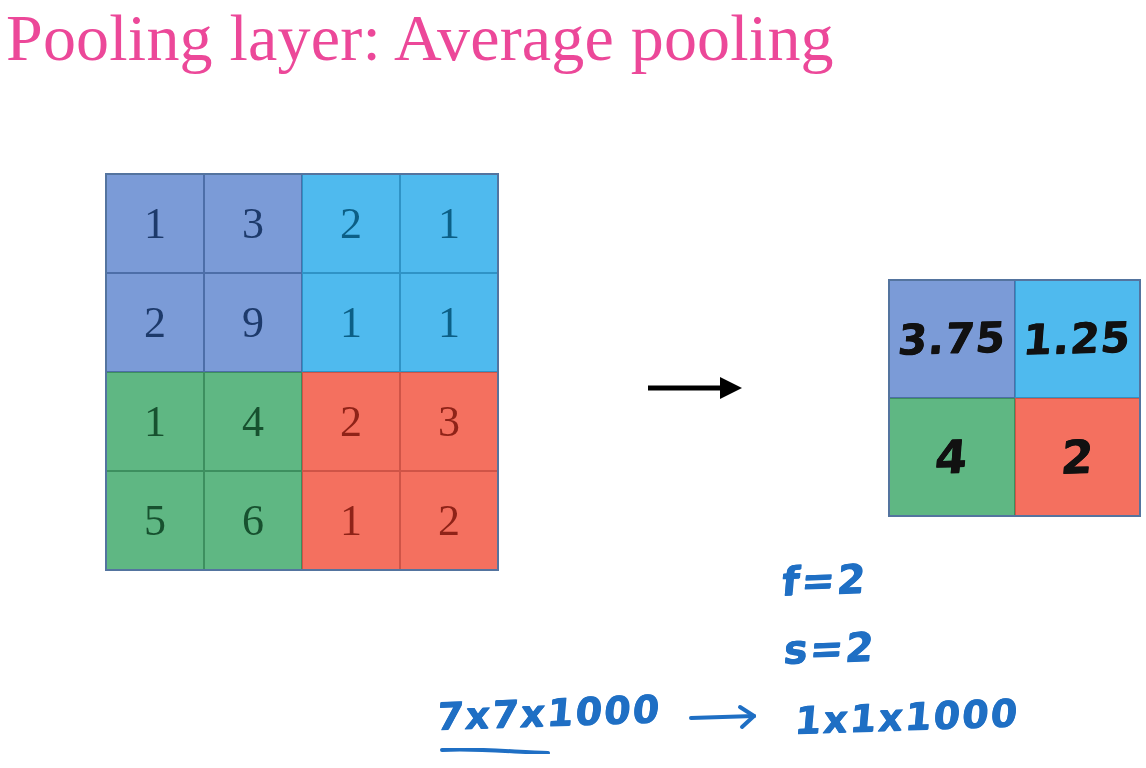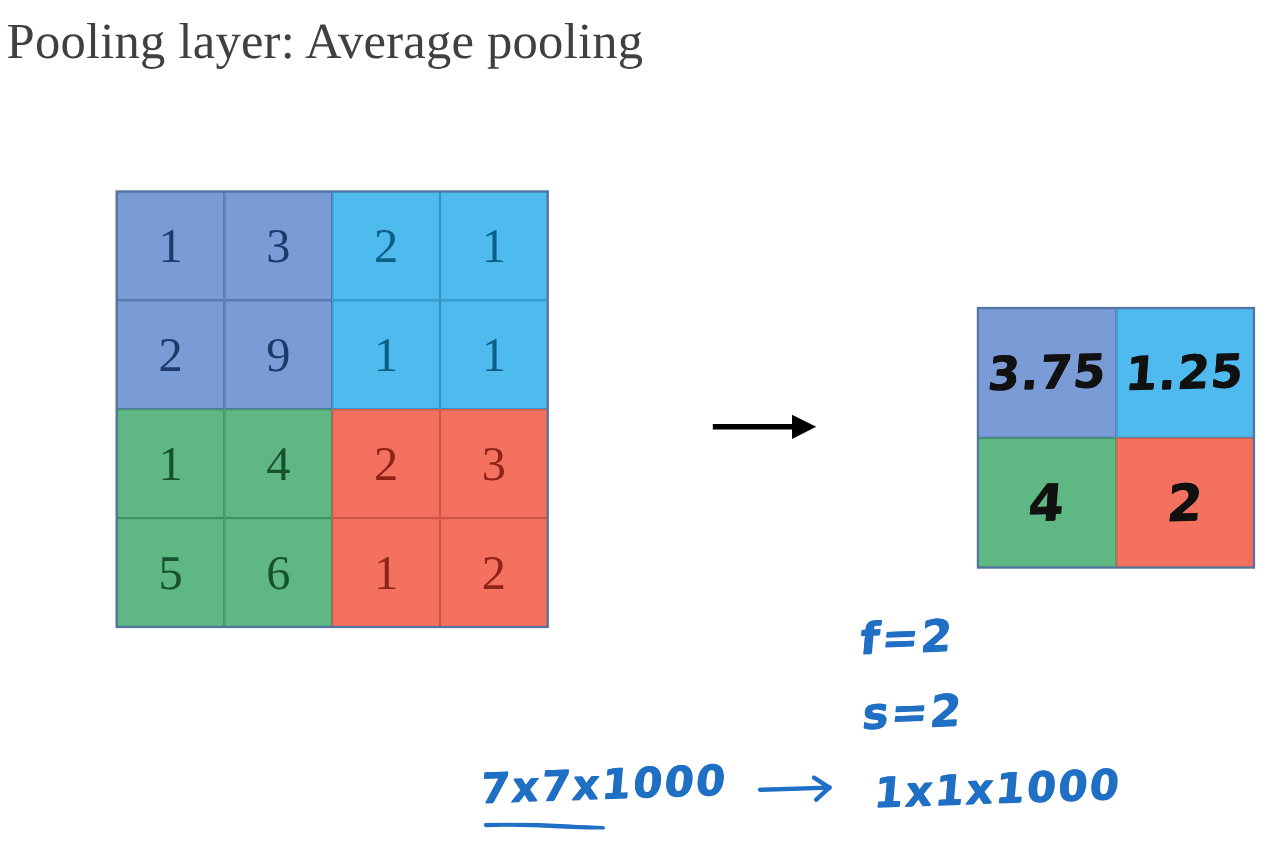--- a/index.html
+++ b/index.html
@@ -14,23 +14,23 @@
     overflow: hidden;
     font-family: "Liberation Serif", serif;
   }
 
   
   #slide-title {
     position: absolute;
     left: 6px;
     top: 2px;
     font-family: "Liberation Serif", serif;
-    font-size: 46px;
+    font-size: 66px;
     line-height: 72px;
-    color: #404040;
+    color: #ec4899;
     white-space: nowrap;
     letter-spacing: 0.2px;
   }
 
   
   #input-grid {
     position: absolute;
     left: 106px;
     top: 174px;
     width: 392px;

